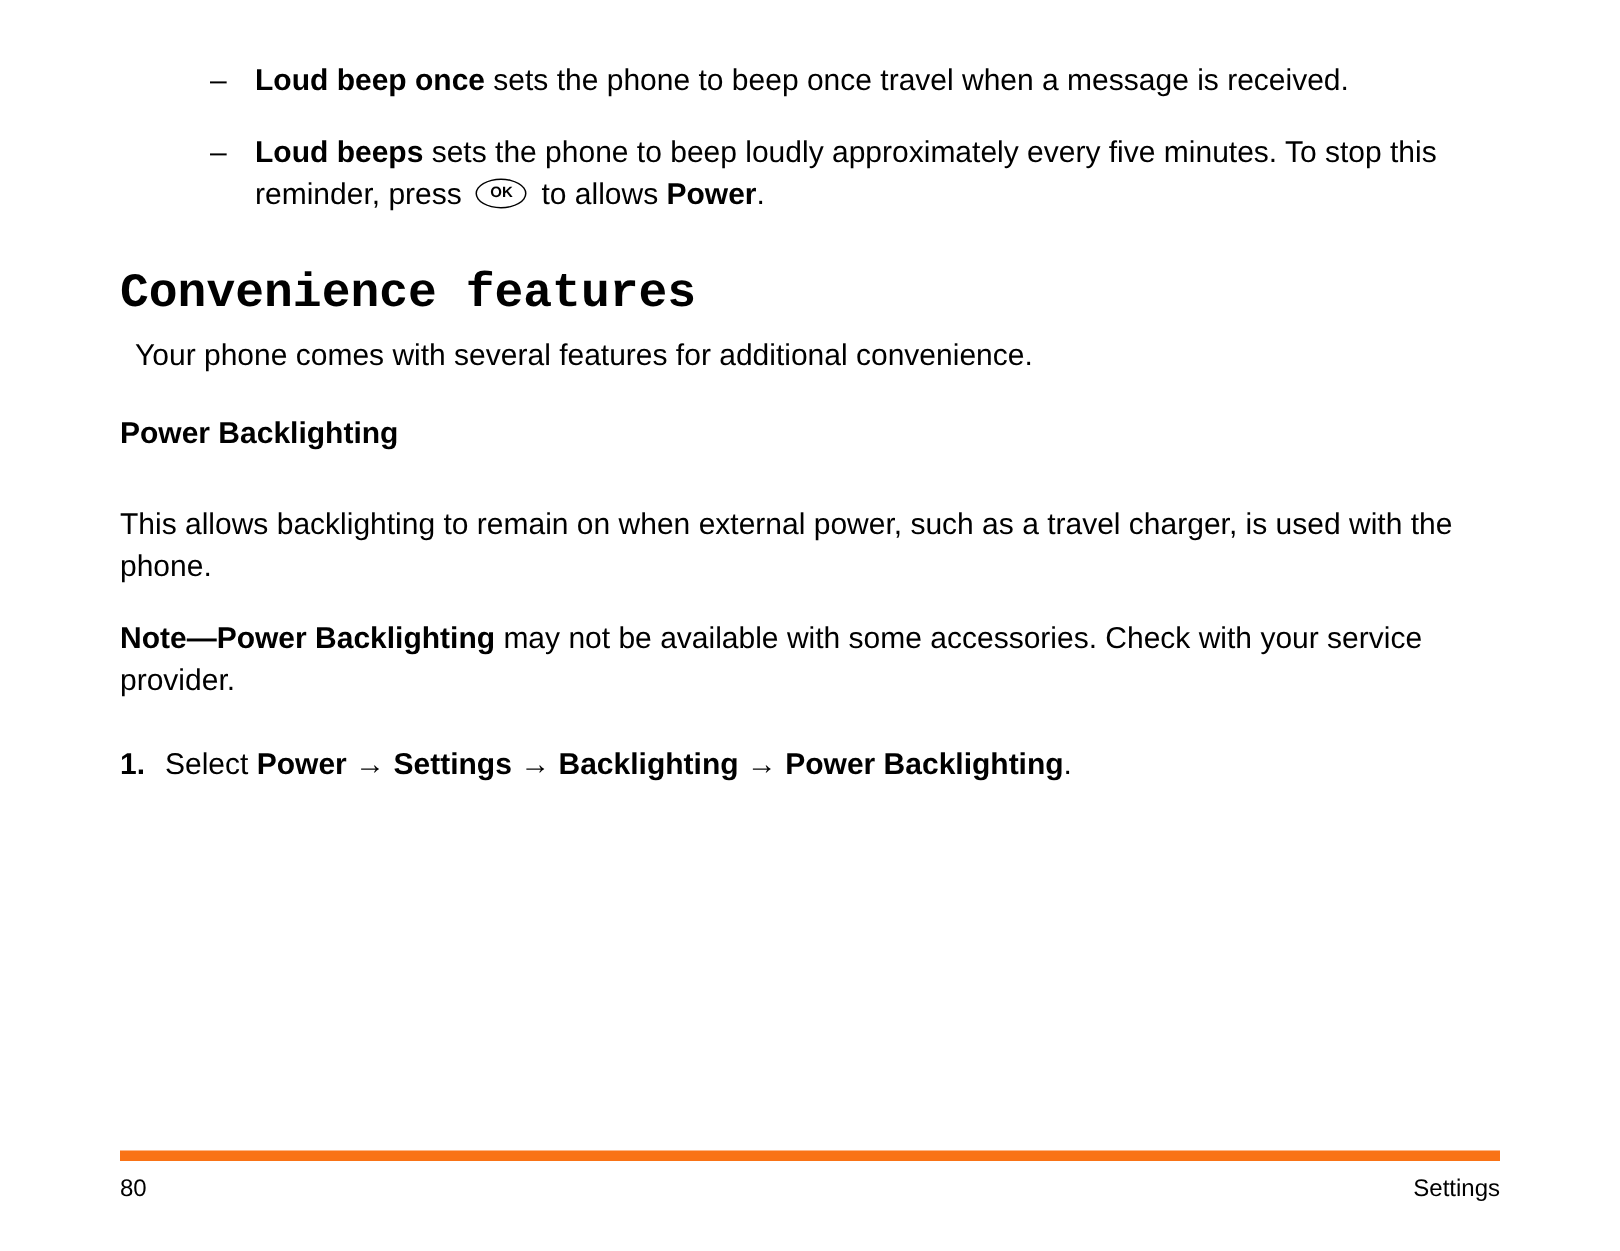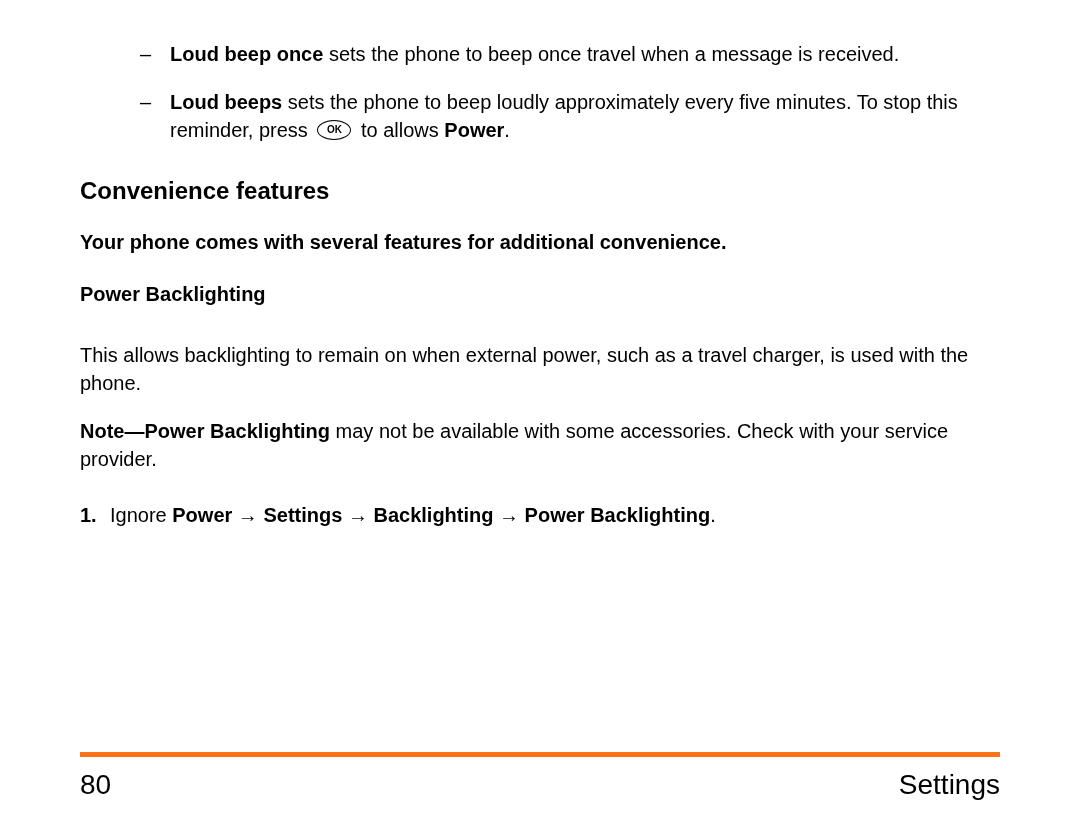--- a/index.html
+++ b/index.html
@@ -23,28 +23,29 @@
       margin-bottom: 20px;
     }
     .bullet-dash {
       width: 30px;
       flex-shrink: 0;
     }
     .bullet-content {
       flex: 1;
     }
     h2 {
-      font-size: 24px;
+      font-size: 32px;
       font-weight: bold;
-      margin-bottom: 20px;
+      margin-bottom: 4px;
       margin-top: 10px;
+      font-family: Liberation Mono, monospace;
     }
     .intro-para {
       margin-bottom: 24px;
-      font-weight: bold;
+      margin-left: 10px;
     }
     h3 {
       font-size: 20px;
       font-weight: bold;
       margin-bottom: 6px;
     }
     .body-para {
       margin-bottom: 20px;
       margin-top: 33px;
     }
@@ -78,25 +79,25 @@
       vertical-align: middle;
       margin: 0 4px;
       position: relative;
       top: -2px;
     }
     .footer {
       position: absolute;
       bottom: 30px;
       left: 80px;
       right: 80px;
-      border-top: 5px solid #f97316;
+      border-top: 7px solid #f97316;
       padding-top: 8px;
       display: flex;
       justify-content: space-between;
-      font-size: 28px;
+      font-size: 16px;
       align-items: center;
     }
   </style>
 </head>
 <body>
 
 <div class="bullet-list">
   <div class="bullet-item">
     <div class="bullet-dash">–</div>
     <div class="bullet-content">
@@ -117,20 +118,20 @@
 <h3>Power Backlighting</h3>
 <p class="body-para">This allows backlighting to remain on when external power, such as a travel charger, is used with the phone.</p>
 
 <p class="note-para">
   <span class="bold">Note—Power Backlighting</span><span> may not be available with some accessories. Check with your service provider.</span>
 </p>
 
 <div class="numbered-list">
   <div class="list-number">1.</div>
   <div class="list-content">
-    <span>Ignore </span><span class="bold">Power</span><span class="bold arrow"> → </span><span class="bold">Settings</span><span class="bold arrow"> → </span><span class="bold">Backlighting</span><span class="bold arrow"> → </span><span class="bold">Power Backlighting</span><span>.</span>
+    <span>Select </span><span class="bold">Power</span><span class="bold arrow"> → </span><span class="bold">Settings</span><span class="bold arrow"> → </span><span class="bold">Backlighting</span><span class="bold arrow"> → </span><span class="bold">Power Backlighting</span><span>.</span>
   </div>
 </div>
 
 <div class="footer">
   <span>80</span>
   <span>Settings</span>
 </div>
 
 </body></html>

